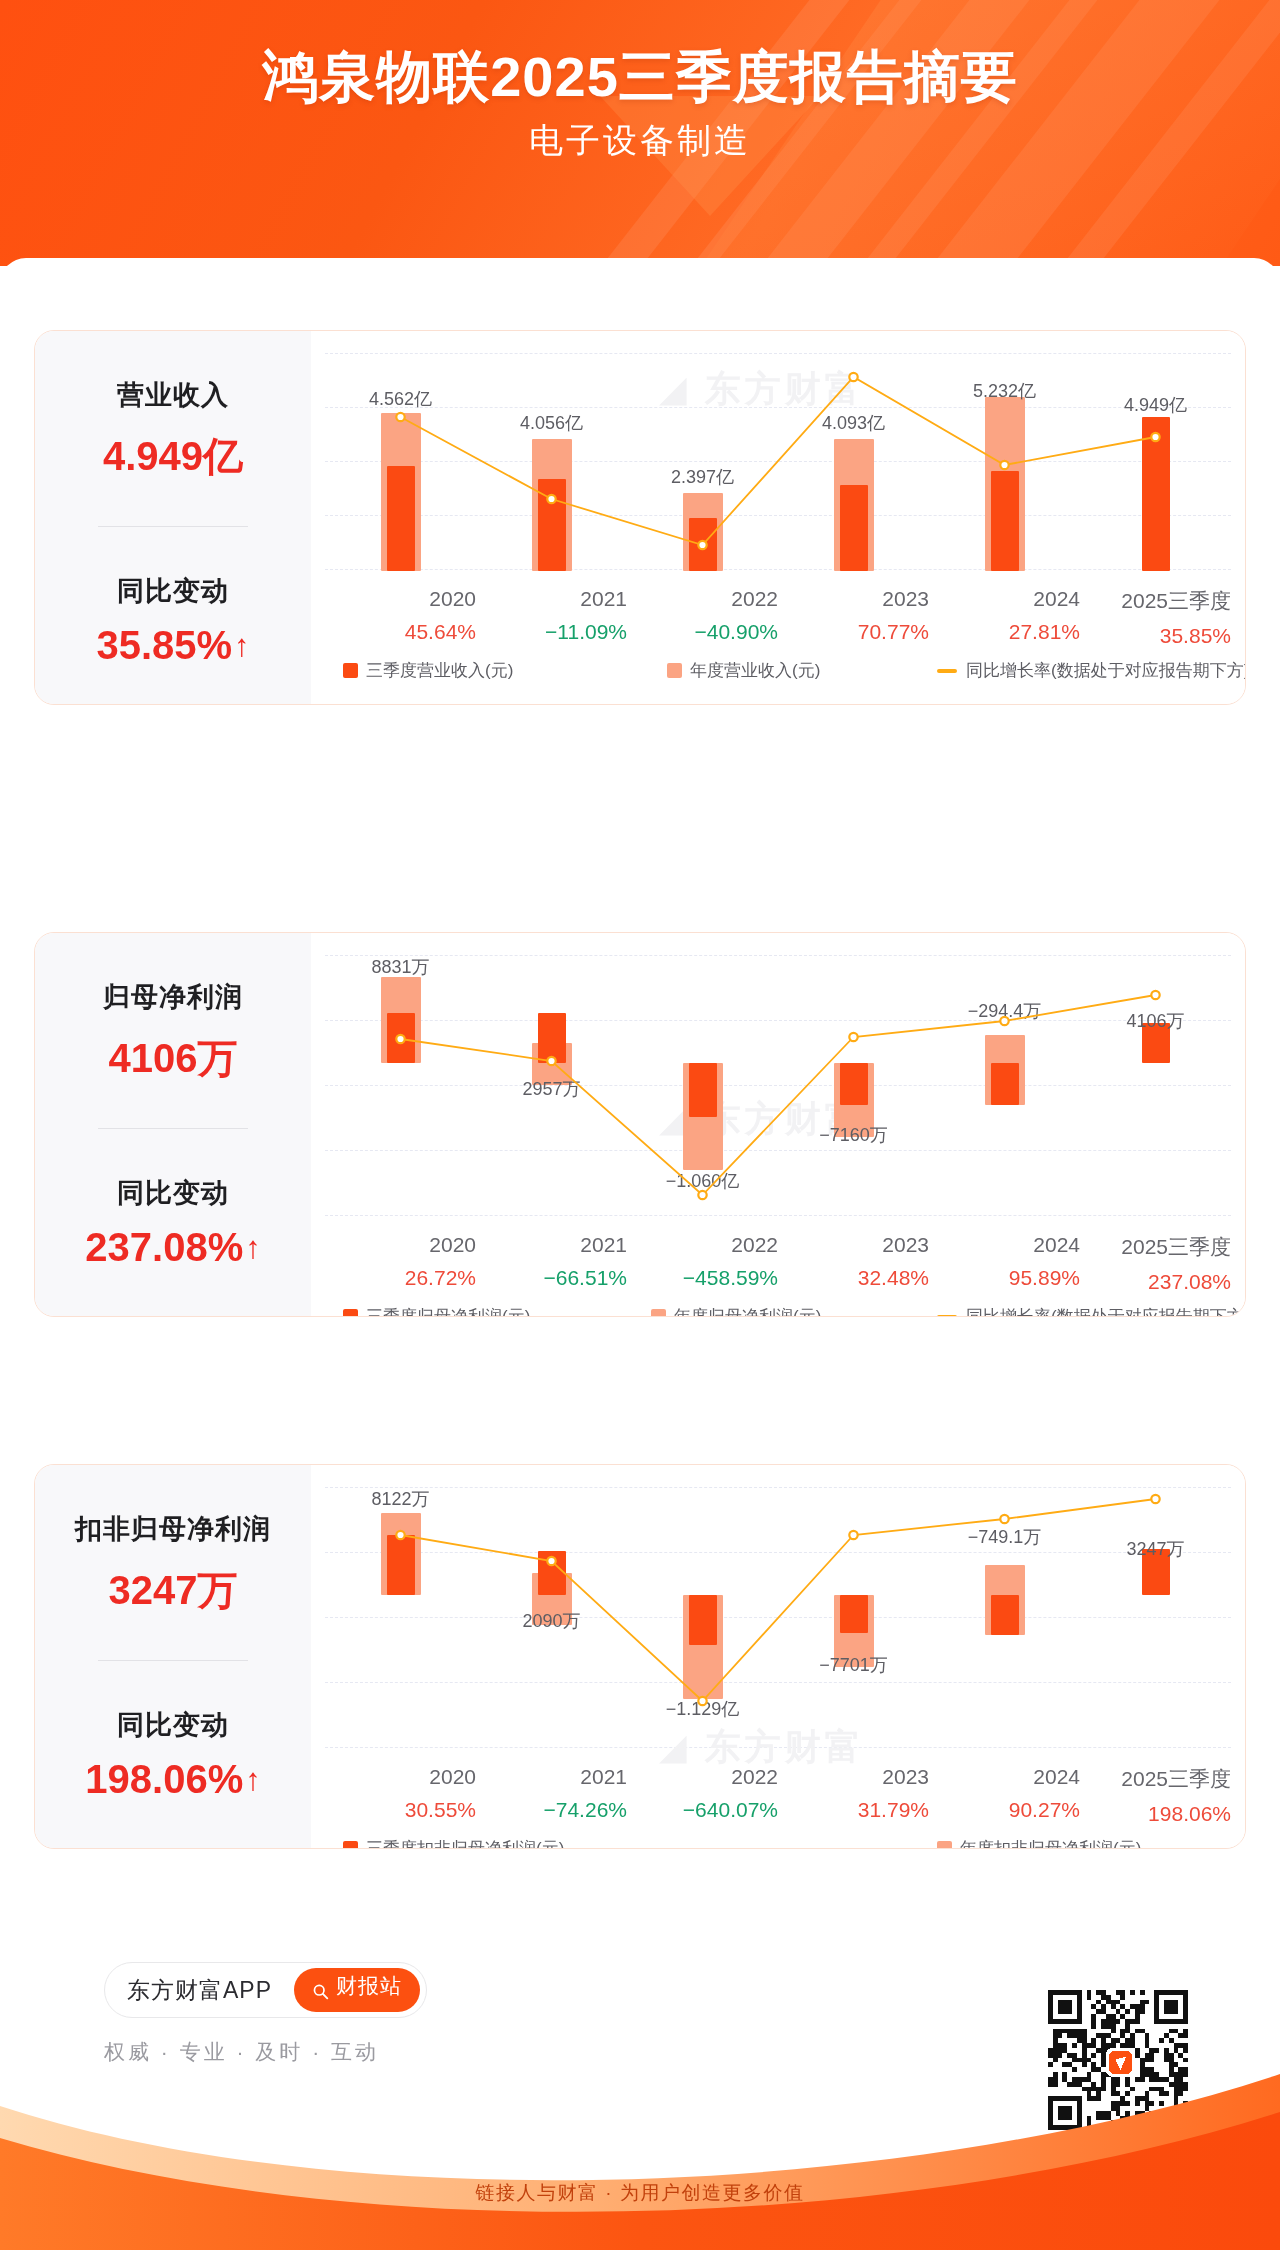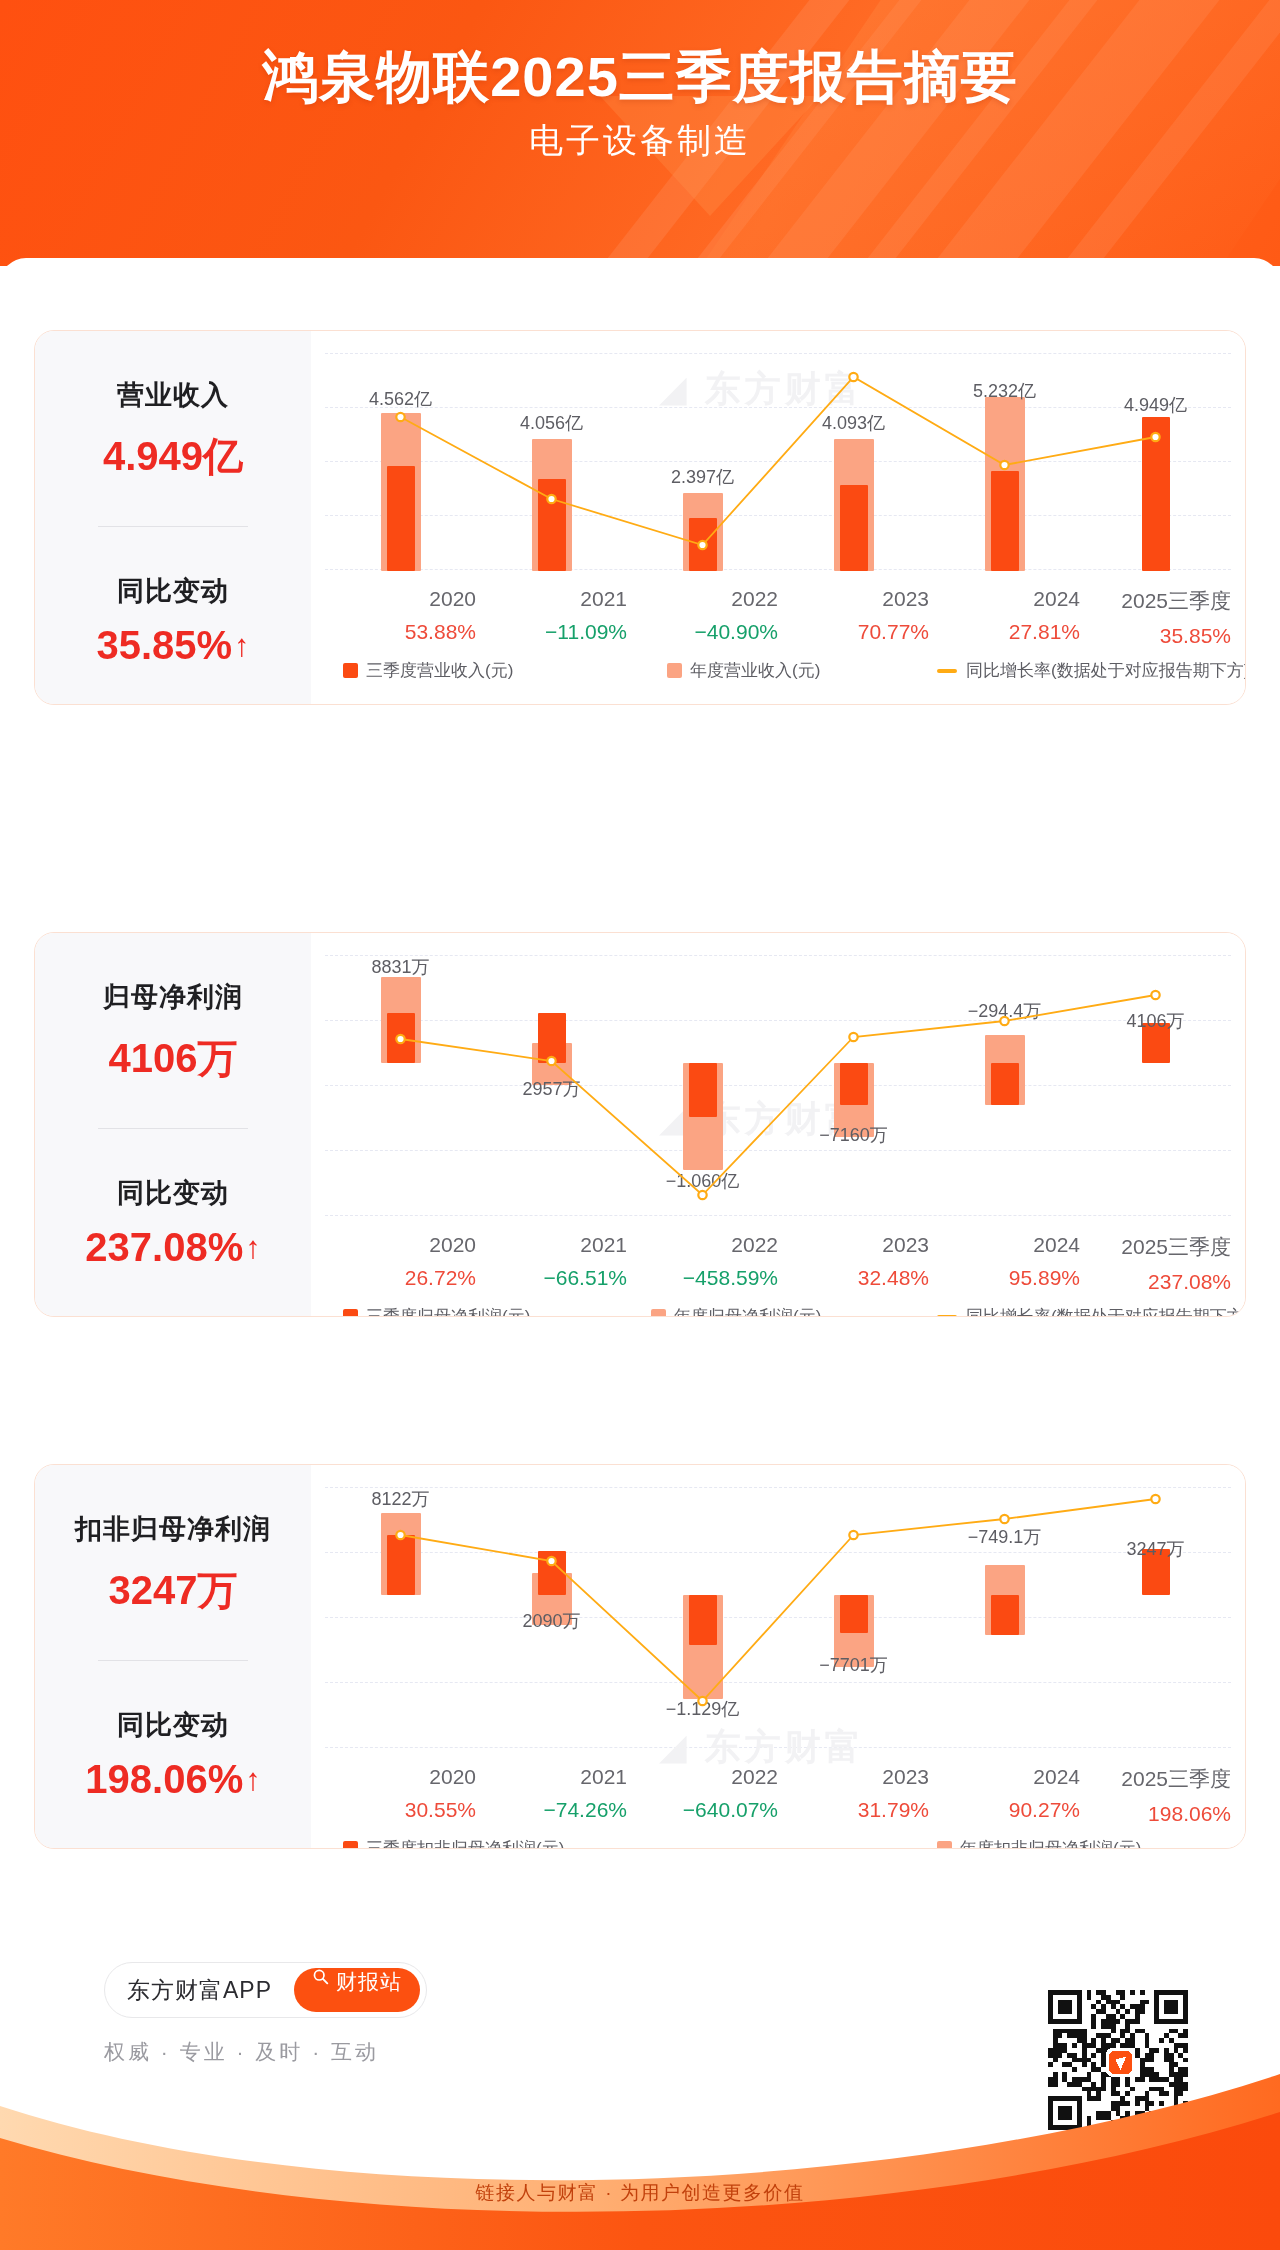--- a/index.html
+++ b/index.html
@@ -122,21 +122,21 @@
   
   .appbar {
     position:absolute; left:104px; top:1962px;
     display:flex; align-items:center;
     border:1px solid #e8e8ea; border-radius:30px;
     height:56px; padding:0 6px 0 22px; background:#fff;
   }
   .appbar-name { font-size:23px; color:#2b2b30; letter-spacing:1px; }
   .appbar-btn {
     margin-left:22px; background:#fc5010; color:#fff; border-radius:24px;
-    height:44px; padding:0 18px; display:flex; align-items:flex-start;
+    height:44px; padding:12px 18px; display:flex; align-items:flex-end;
     font-size:21px; letter-spacing:1px;
   }
   .appbar-btn svg { margin-right:7px; }
   .slogan {
     position:absolute; left:104px; top:2038px;
     font-size:21px; color:#9a9aa0; letter-spacing:3px;
   }
   .qr {
     position:absolute; left:1048px; top:1990px; width:140px; height:140px;
   }
@@ -215,21 +215,21 @@
             <circle cx="226.5" cy="146" r="4.2" fill="#fff" stroke="#ffab14" stroke-width="2.2"></circle>
             <circle cx="377.5" cy="192" r="4.2" fill="#fff" stroke="#ffab14" stroke-width="2.2"></circle>
             <circle cx="528.5" cy="24" r="4.2" fill="#fff" stroke="#ffab14" stroke-width="2.2"></circle>
             <circle cx="679.5" cy="112" r="4.2" fill="#fff" stroke="#ffab14" stroke-width="2.2"></circle>
             <circle cx="830.5" cy="84" r="4.2" fill="#fff" stroke="#ffab14" stroke-width="2.2"></circle>
           </svg>
         </div>
         <div class="xaxis" style="top: 256px;">
           <div class="xcell" style="left: 0px; width: 151px;">
             <div class="xyear">2020</div>
-            <div class="xpct pos">53.88%</div>
+            <div class="xpct pos">45.64%</div>
           </div>
           <div class="xcell" style="left: 151px; width: 151px;">
             <div class="xyear">2021</div>
             <div class="xpct neg">−11.09%</div>
           </div>
           <div class="xcell" style="left: 302px; width: 151px;">
             <div class="xyear">2022</div>
             <div class="xpct neg">−40.90%</div>
           </div>
           <div class="xcell" style="left: 453px; width: 151px;">

